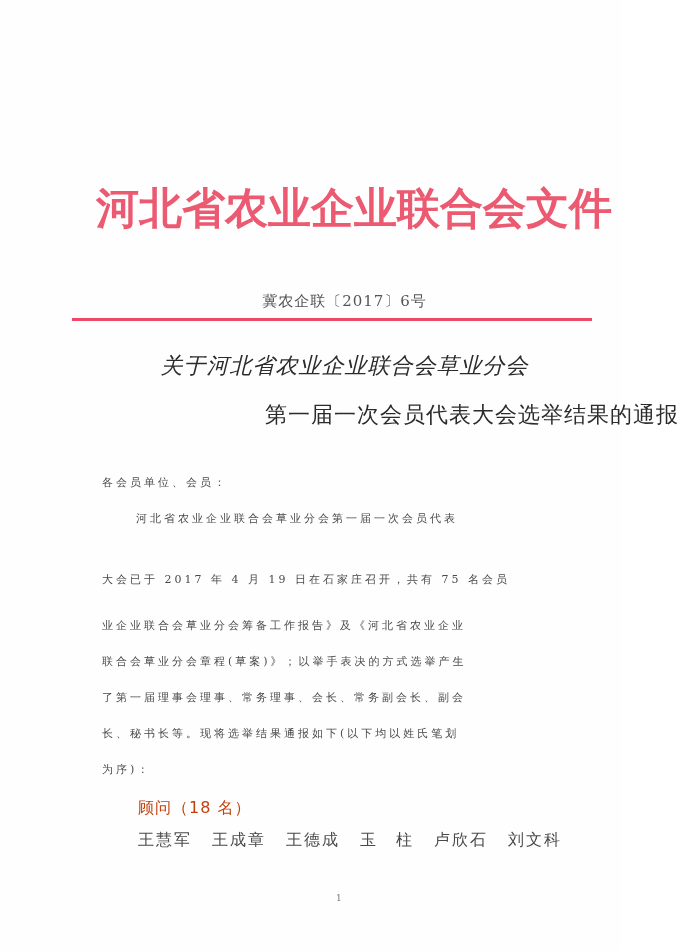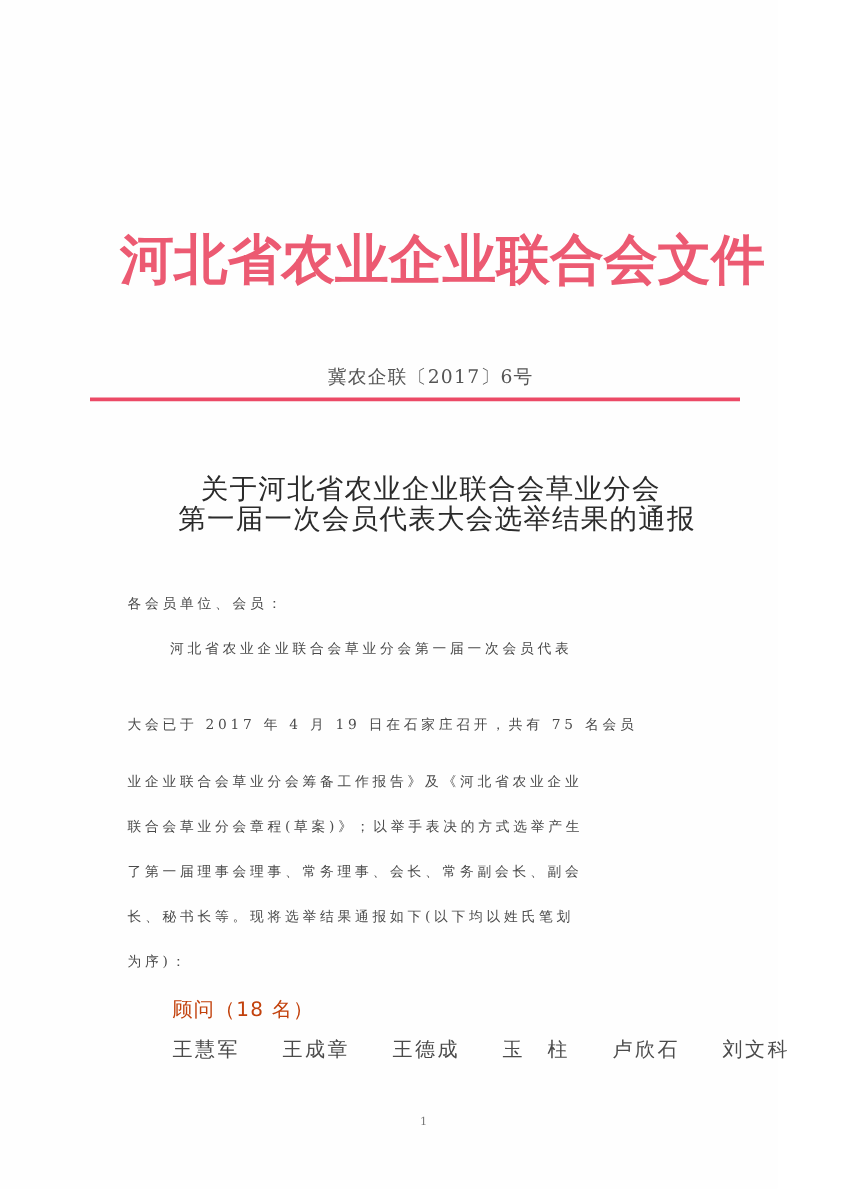--- a/index.html
+++ b/index.html
@@ -57,22 +57,22 @@
     .title {
       position: absolute;
       left: 0;
       width: 679px;
       text-align: center;
       font-family: "DejaVu Sans", "Liberation Sans", sans-serif;
       font-size: 22px;
       color: #2b2b2b;
       letter-spacing: 1px;
     }
-    .title.l1 { top: 376px; padding-left: 10px; box-sizing: border-box; }
-    .title.l2 { top: 400px; padding-left: 20px; box-sizing: border-box; }
+    .title.l1 { top: 351px; padding-left: 10px; box-sizing: border-box; font-style: italic; }
+    .title.l2 { top: 400px; padding-left: 20px; box-sizing: border-box; text-align: right; }
     .body-text {
       position: absolute;
       left: 102px;
       width: 470px;
       font-size: 11px;
       color: #4a4a4a;
       letter-spacing: 3px;
       white-space: nowrap;
     }
     .salutation { top: 475px; }
@@ -91,21 +91,21 @@
       font-family: "DejaVu Sans", "Liberation Sans", sans-serif;
       font-size: 16px;
       color: #c2410c;
       letter-spacing: 1px;
     }
     .names {
       position: absolute;
       left: 138px;
       top: 830px;
       display: flex;
-      gap: 14px;
+      gap: 0;
       font-size: 16px;
       color: #4a4a4a;
       letter-spacing: 2px;
       white-space: nowrap;
     }
     .names span { margin-right: 20px; }
     .page-number {
       position: absolute;
       left: 336px;
       top: 893px;

